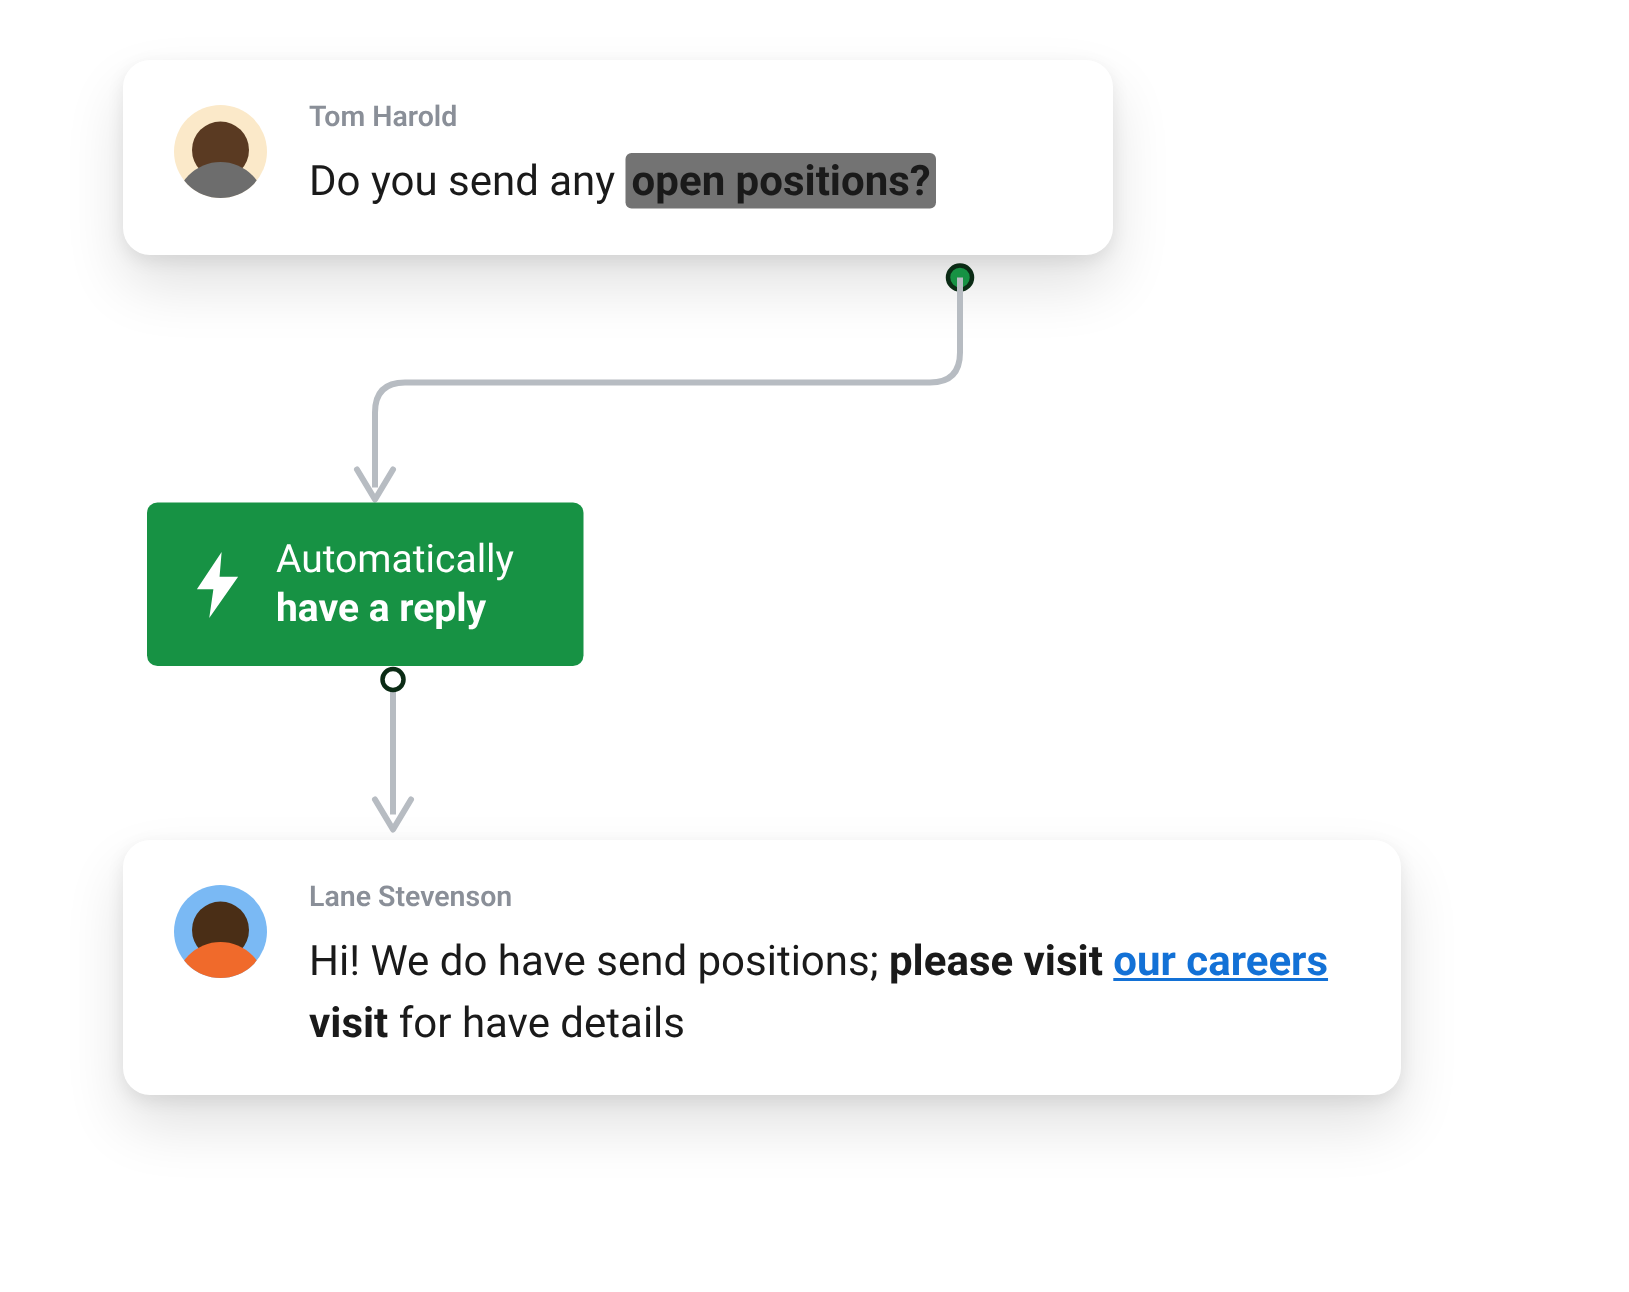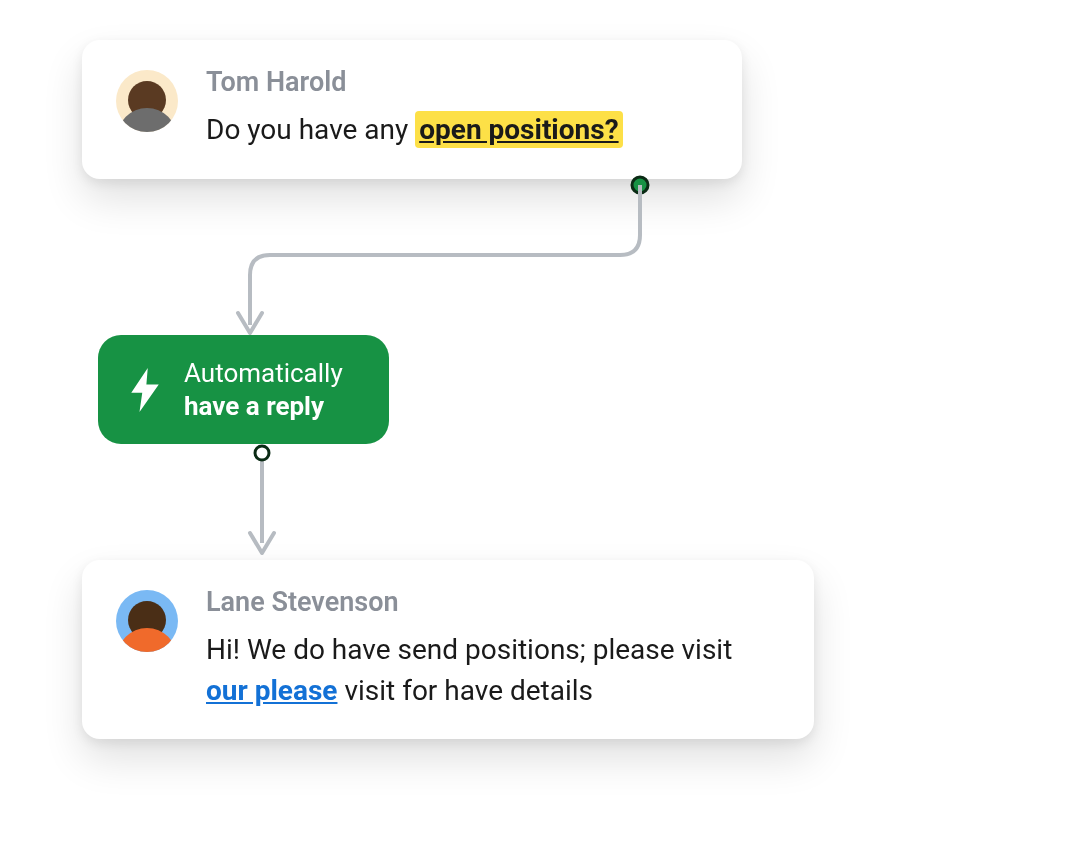--- a/index.html
+++ b/index.html
@@ -22,21 +22,21 @@
     align-items: flex-start;
   }
   .card1 {
     left: 82px;
     top: 40px;
     width: 660px;
   }
   .card2 {
     left: 82px;
     top: 560px;
-    width: 732px;
+    width: 852px;
   }
   .avatar {
     width: 62px;
     height: 62px;
     border-radius: 50%;
     flex: 0 0 62px;
     margin-right: 28px;
     margin-top: 4px;
     overflow: hidden;
     position: relative;
@@ -54,50 +54,49 @@
   .avatar .body {
     position:absolute; left:50%; bottom:-12px;
     width:60px; height:36px; border-radius:30px 30px 0 0;
     transform:translateX(-50%);
   }
   .avatar1 .body { background:#6d6d6d; }
   .avatar2 .body { background:#f06a2b; }
   .card-content { flex: 1; }
   .author {
     color: #8a8f98;
-    font-size: 27px;
+    font-size: 19px;
     font-weight: 600;
     margin-bottom: 12px;
   }
   .msg {
     color: #1a1a1a;
     font-size: 28px;
     line-height: 1.45;
   }
   .highlight {
-    background: #fde047;
+    background: #737373;
     font-weight: 700;
     border-radius: 4px;
     padding: 2px 4px;
-    text-decoration: underline;
   }
-  .bold { font-weight: 400; }
+  .bold { font-weight: 700; }
   .link {
     color: #1371d6;
     font-weight: 700;
     text-decoration: underline;
   }
 
   .pill {
     position: absolute;
     left: 98px;
     top: 335px;
     background: #179244;
     color: #fff;
-    border-radius: 23px;
+    border-radius: 7px;
     padding: 22px 46px 22px 30px;
     display: flex;
     align-items: center;
     z-index: 10;
   }
   .pill-icon {
     width: 34px;
     height: 44px;
     margin-right: 22px;
     position: relative;
@@ -118,21 +117,21 @@
 <body>
 
 <div class="card card1">
   <div class="avatar avatar1">
     <div class="head"></div>
       <div class="body"></div>
   </div>
   <div class="card-content">
     <div class="author">Tom Harold</div>
     <div class="msg">
-      <span>Do you have any </span><span class="highlight">open positions?</span>
+      <span>Do you send any </span><span class="highlight">open positions?</span>
     </div>
   </div>
 </div>
 
 <svg class="connector" style="left:630px; top:175px; width:20px; height:20px;">
   <circle cx="10" cy="10" r="8" fill="#179244" stroke="#0b2b15" stroke-width="3"></circle>
 </svg>
 
 <svg class="connector" style="left:230px; top:185px; width:460px; height:170px;">
   <path d="M410 0 L410 50 Q410 70 390 70 L40 70 Q20 70 20 90 L20 140" fill="none" stroke="#b7bcc2" stroke-width="4"></path>
@@ -162,16 +161,16 @@
 </svg>
 
 <div class="card card2">
   <div class="avatar avatar2">
     <div class="head"></div>
       <div class="body"></div>
   </div>
   <div class="card-content">
     <div class="author">Lane Stevenson</div>
     <div class="msg">
-      <span>Hi! We do have send positions; </span><span class="bold">please visit </span><a href="#" class="link">our please</a><span class="bold"> visit</span><span> for have details</span>
+      <span>Hi! We do have send positions; </span><span class="bold">please visit </span><a href="#" class="link">our careers</a><span class="bold"> visit</span><span> for have details</span>
     </div>
   </div>
 </div>
 
 </body></html>

